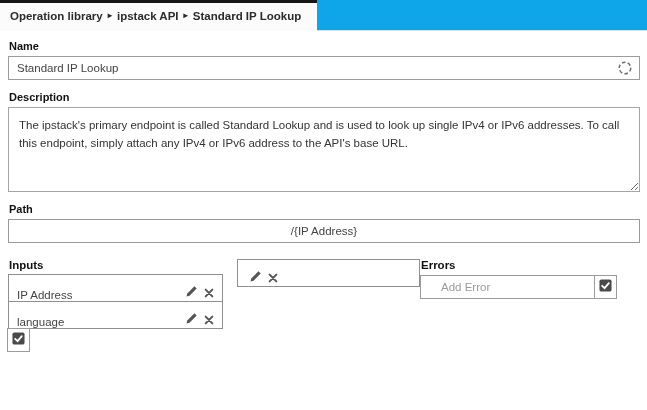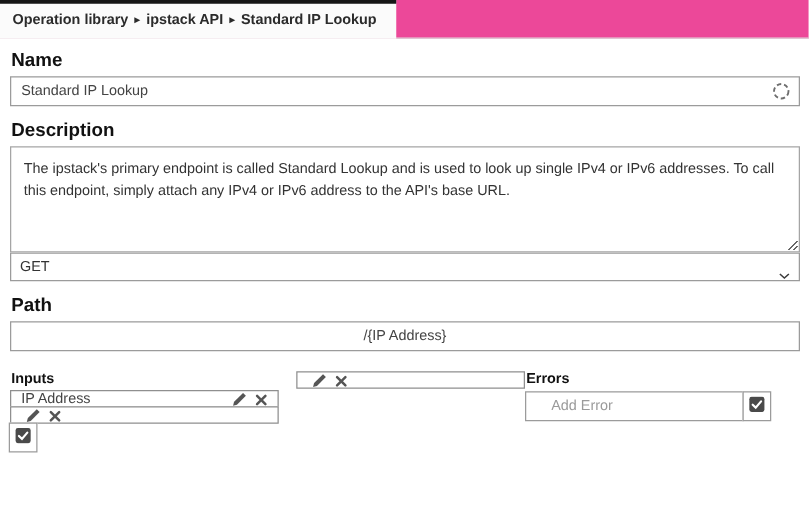--- a/index.html
+++ b/index.html
@@ -6,38 +6,38 @@
   html, body { margin: 0; padding: 0; }
   body {
     width: 647px; height: 410px; overflow: hidden;
     background: #ffffff;
     font-family: "Liberation Sans", sans-serif;
   }
 
   
   .topbar {
     position: relative; height: 31px;
-    background: #ec4899;
+    background: #0ea5e9;
     border-bottom: 1px solid #dddddd;
   }
   .tab {
     display: inline-flex; align-items: center;
     height: 31px;
     border-top: 3px solid #161616;
     background: #fbfbfb;
     padding: 0 16px 2px 10px;
     font-weight: bold; font-size: 11.5px; color: #2b2b2b;
     white-space: nowrap;
   }
   .sep { font-size: 8.5px; margin: 0 5px; color: #2b2b2b; position: relative; top: -1px; }
 
   .content { padding: 0 7px 0 8px; }
 
   .flabel {
-    display: block; font-weight: bold; font-size: 15px; color: #111111;
+    display: block; font-weight: bold; font-size: 11px; color: #111111;
     margin: 11px 0 4px 1px;
   }
   .flabel.first { margin-top: 9px; }
 
   .input-wrap { position: relative; }
   .text-input {
     width: 100%; height: 24px;
     border: 1px solid #9b9b9b; background: #ffffff;
     padding: 0 26px 0 8px;
     font-family: "Liberation Sans", sans-serif;
@@ -68,22 +68,22 @@
   }
   .chevron { position: absolute; right: 8px; top: 9px; pointer-events: none; }
 
   .columns { display: flex; margin-top: 16px; }
   .col-inputs { width: 215px; }
   .col-output { width: 183px; margin-left: 14px; }
   .col-errors { width: 197px; }
   .col-label { font-weight: bold; font-size: 11.5px; color: #111111; margin: 0 0 4px 1px; }
 
   .item-row {
-    display: flex; align-items: flex-start;
-    height: 14px; border: 1px solid #8f8f8f; background: #ffffff;
+    display: flex; align-items: flex-end;
+    height: 28px; border: 1px solid #8f8f8f; background: #ffffff;
     padding: 0 5px 0 8px;
   }
   .item-row + .item-row, .item-row + .add-row, .col-label + .add-row ~ * { margin-top: -1px; }
   .stack > .item-row:not(:first-of-type) { margin-top: -1px; }
   .item-label { flex: 1; font-size: 11.5px; color: #444444; white-space: nowrap; overflow: hidden; }
   .icon-btn {
     background: none; border: none; padding: 0 3px; margin: 0;
     display: flex; align-items: center; cursor: pointer;
   }
 
@@ -124,30 +124,20 @@
     <span class="field-icon">
       <svg width="16" height="16" viewBox="0 0 18 18">
         <circle cx="9" cy="9" r="6.5" fill="none" stroke="#6e6e6e" stroke-width="1.7" stroke-dasharray="4 2.6"></circle>
       </svg>
     </span>
   </div>
 
   <label class="flabel">Description</label>
   <textarea class="desc-area" style="">The ipstack's primary endpoint is called Standard Lookup and is used to look up single IPv4 or IPv6 addresses. To call this endpoint, simply attach any IPv4 or IPv6 address to the API's base URL.</textarea>
 
-  <div class="select-wrap">
-    <select class="method-select">
-      <option>GET</option>
-    </select>
-    <span class="chevron">
-      <svg width="9" height="6" viewBox="0 0 10 6">
-        <path d="M1 1 L5 4.6 L9 1" fill="none" stroke="#3c3c3c" stroke-width="1.4"></path>
-      </svg>
-    </span>
-  </div>
 
   <label class="flabel">Path</label>
   <input class="text-input no-icon" type="text" value="/{IP Address}" style="">
 
   <div class="columns">
 
     <div class="col-inputs stack">
       <div class="col-label">Inputs</div>
 
       <div class="item-row">
@@ -162,20 +152,21 @@
         <button class="icon-btn">
           <span>
             <svg width="10" height="10" viewBox="0 0 12 12">
               <path d="M2 2 L10 10 M10 2 L2 10" stroke="#555555" stroke-width="2.4" stroke-linecap="round"></path>
             </svg>
           </span>
         </button>
       </div>
 
       <div class="item-row">
+        <span class="item-label">language</span>
         <button class="icon-btn">
           <span>
             <svg width="13" height="13" viewBox="0 0 16 16">
               <path d="M11.6 1.6 L14.4 4.4 L5.6 13.2 L1.8 14.2 L2.8 10.4 Z" fill="#555555"></path>
             </svg>
           </span>
         </button>
         <button class="icon-btn">
           <span>
             <svg width="10" height="10" viewBox="0 0 12 12">

